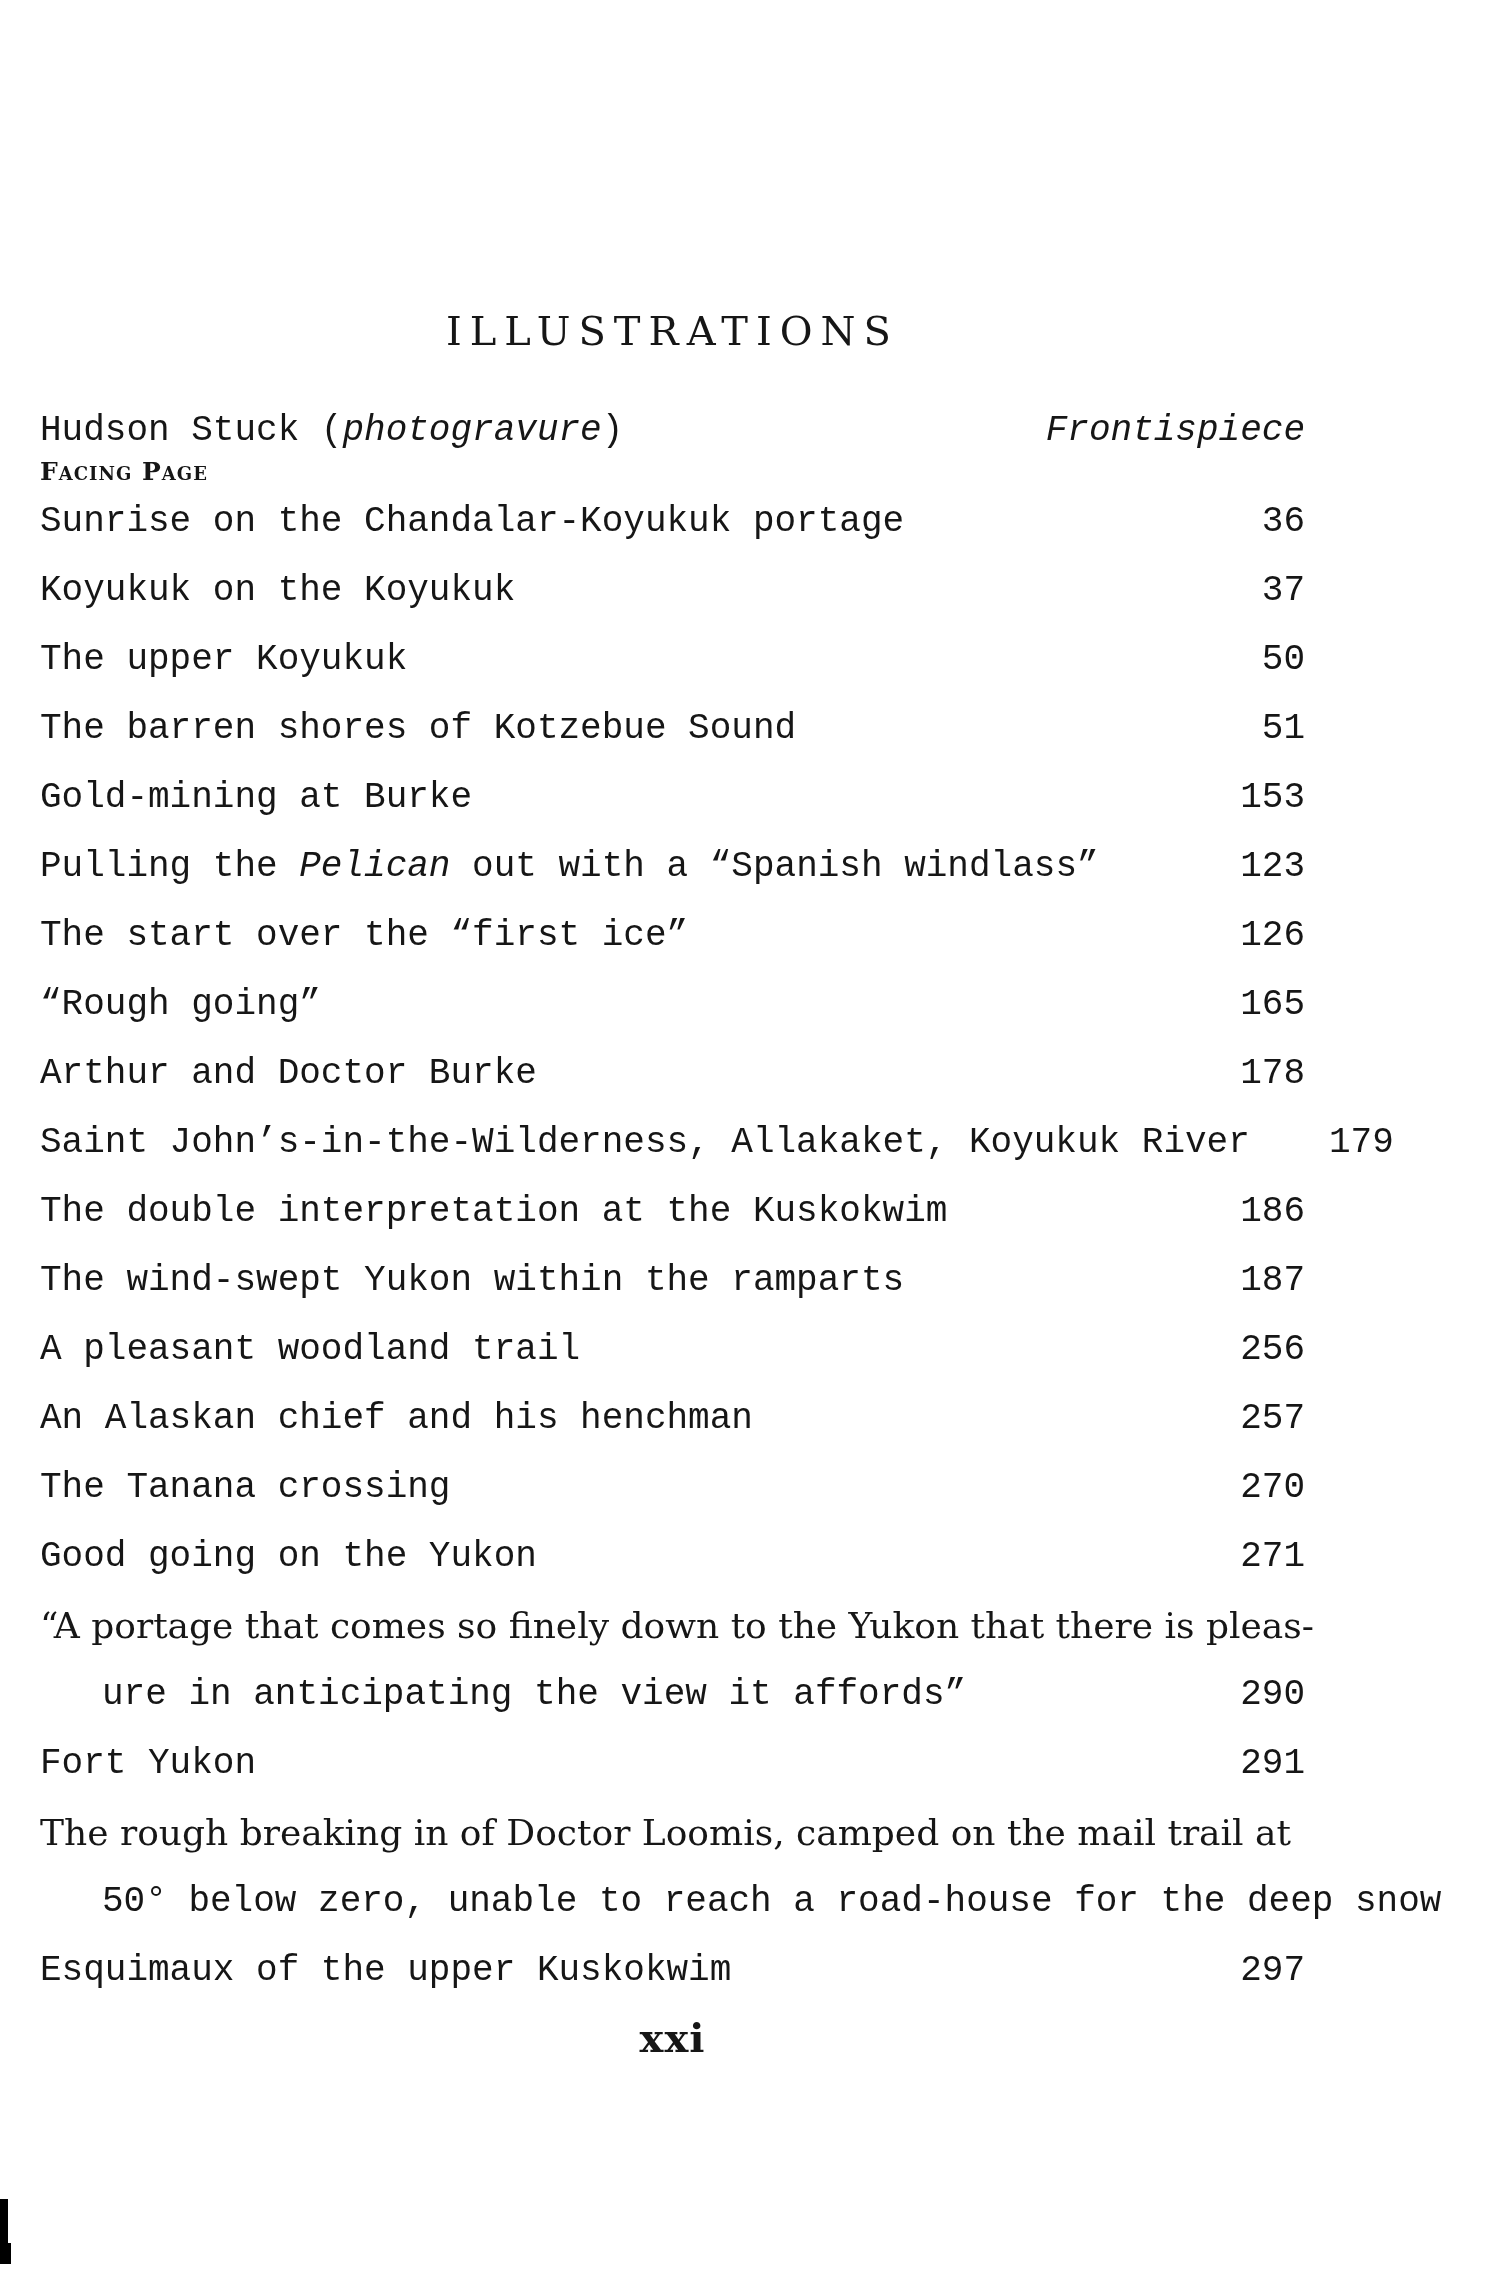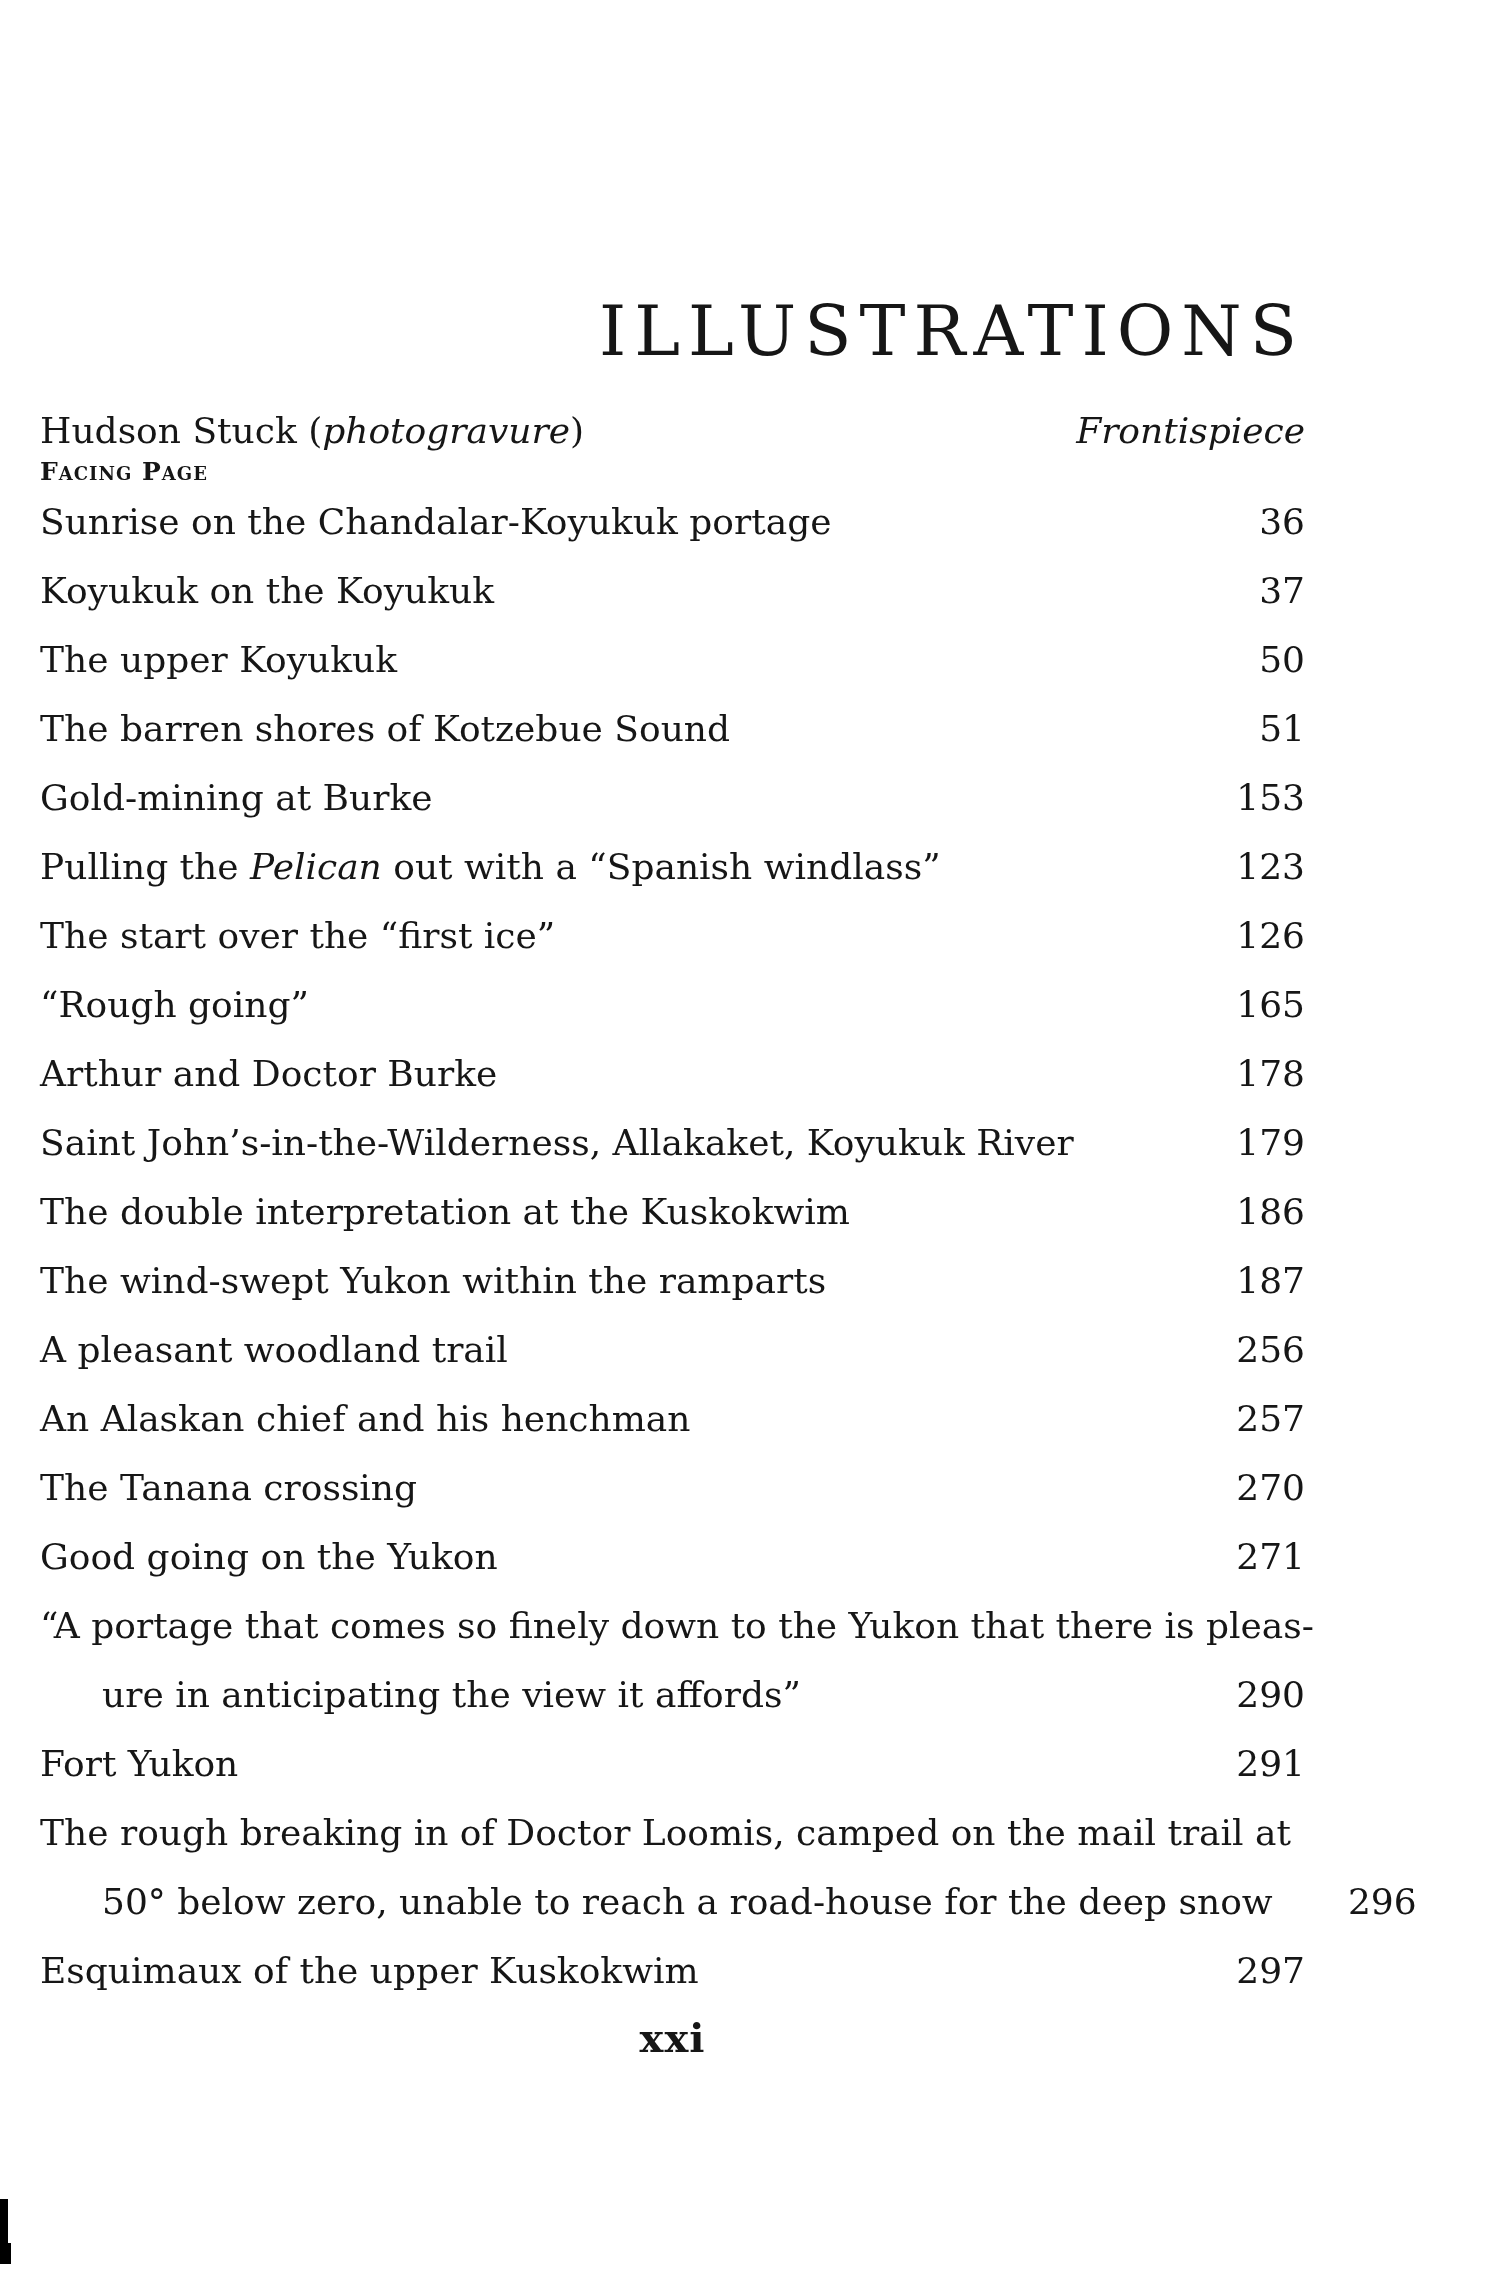--- a/index.html
+++ b/index.html
@@ -19,45 +19,46 @@
     position: absolute;
     inset: 0;
     background: #ffffff;
   }
   .content {
     margin-left: 40px;
     margin-right: 192px; 
   }
   .title {
     margin: 300px 0 0 0;
-    font-size: 69px;
+    font-size: 40px;
     font-weight: 400;
     line-height: 62px;
     letter-spacing: 8px;
-    text-align: right;
+    text-align: center;
     white-space: nowrap;
   }
   .list {
     margin-top: 34px;
     font-size: 36px;
     line-height: 69px;
   }
   .facing-label {
     font-variant: small-caps;
     font-weight: 700;
     font-size: 25px;
     line-height: 30px;
     letter-spacing: 1px;
     text-align: left;
     margin-top: -8px;
   }
   .entry { margin: 0; }
   .erow {
     display: flex;
     align-items: flex-end;
+    font-family: Liberation Mono, monospace;
   }
   .etext { white-space: nowrap; }
   .first-line {
     padding-right: 100px;
     text-align: justify;
     text-align-last: justify;
     white-space: nowrap;
   }
   .cont { padding-left: 62px; }
   .leader {

